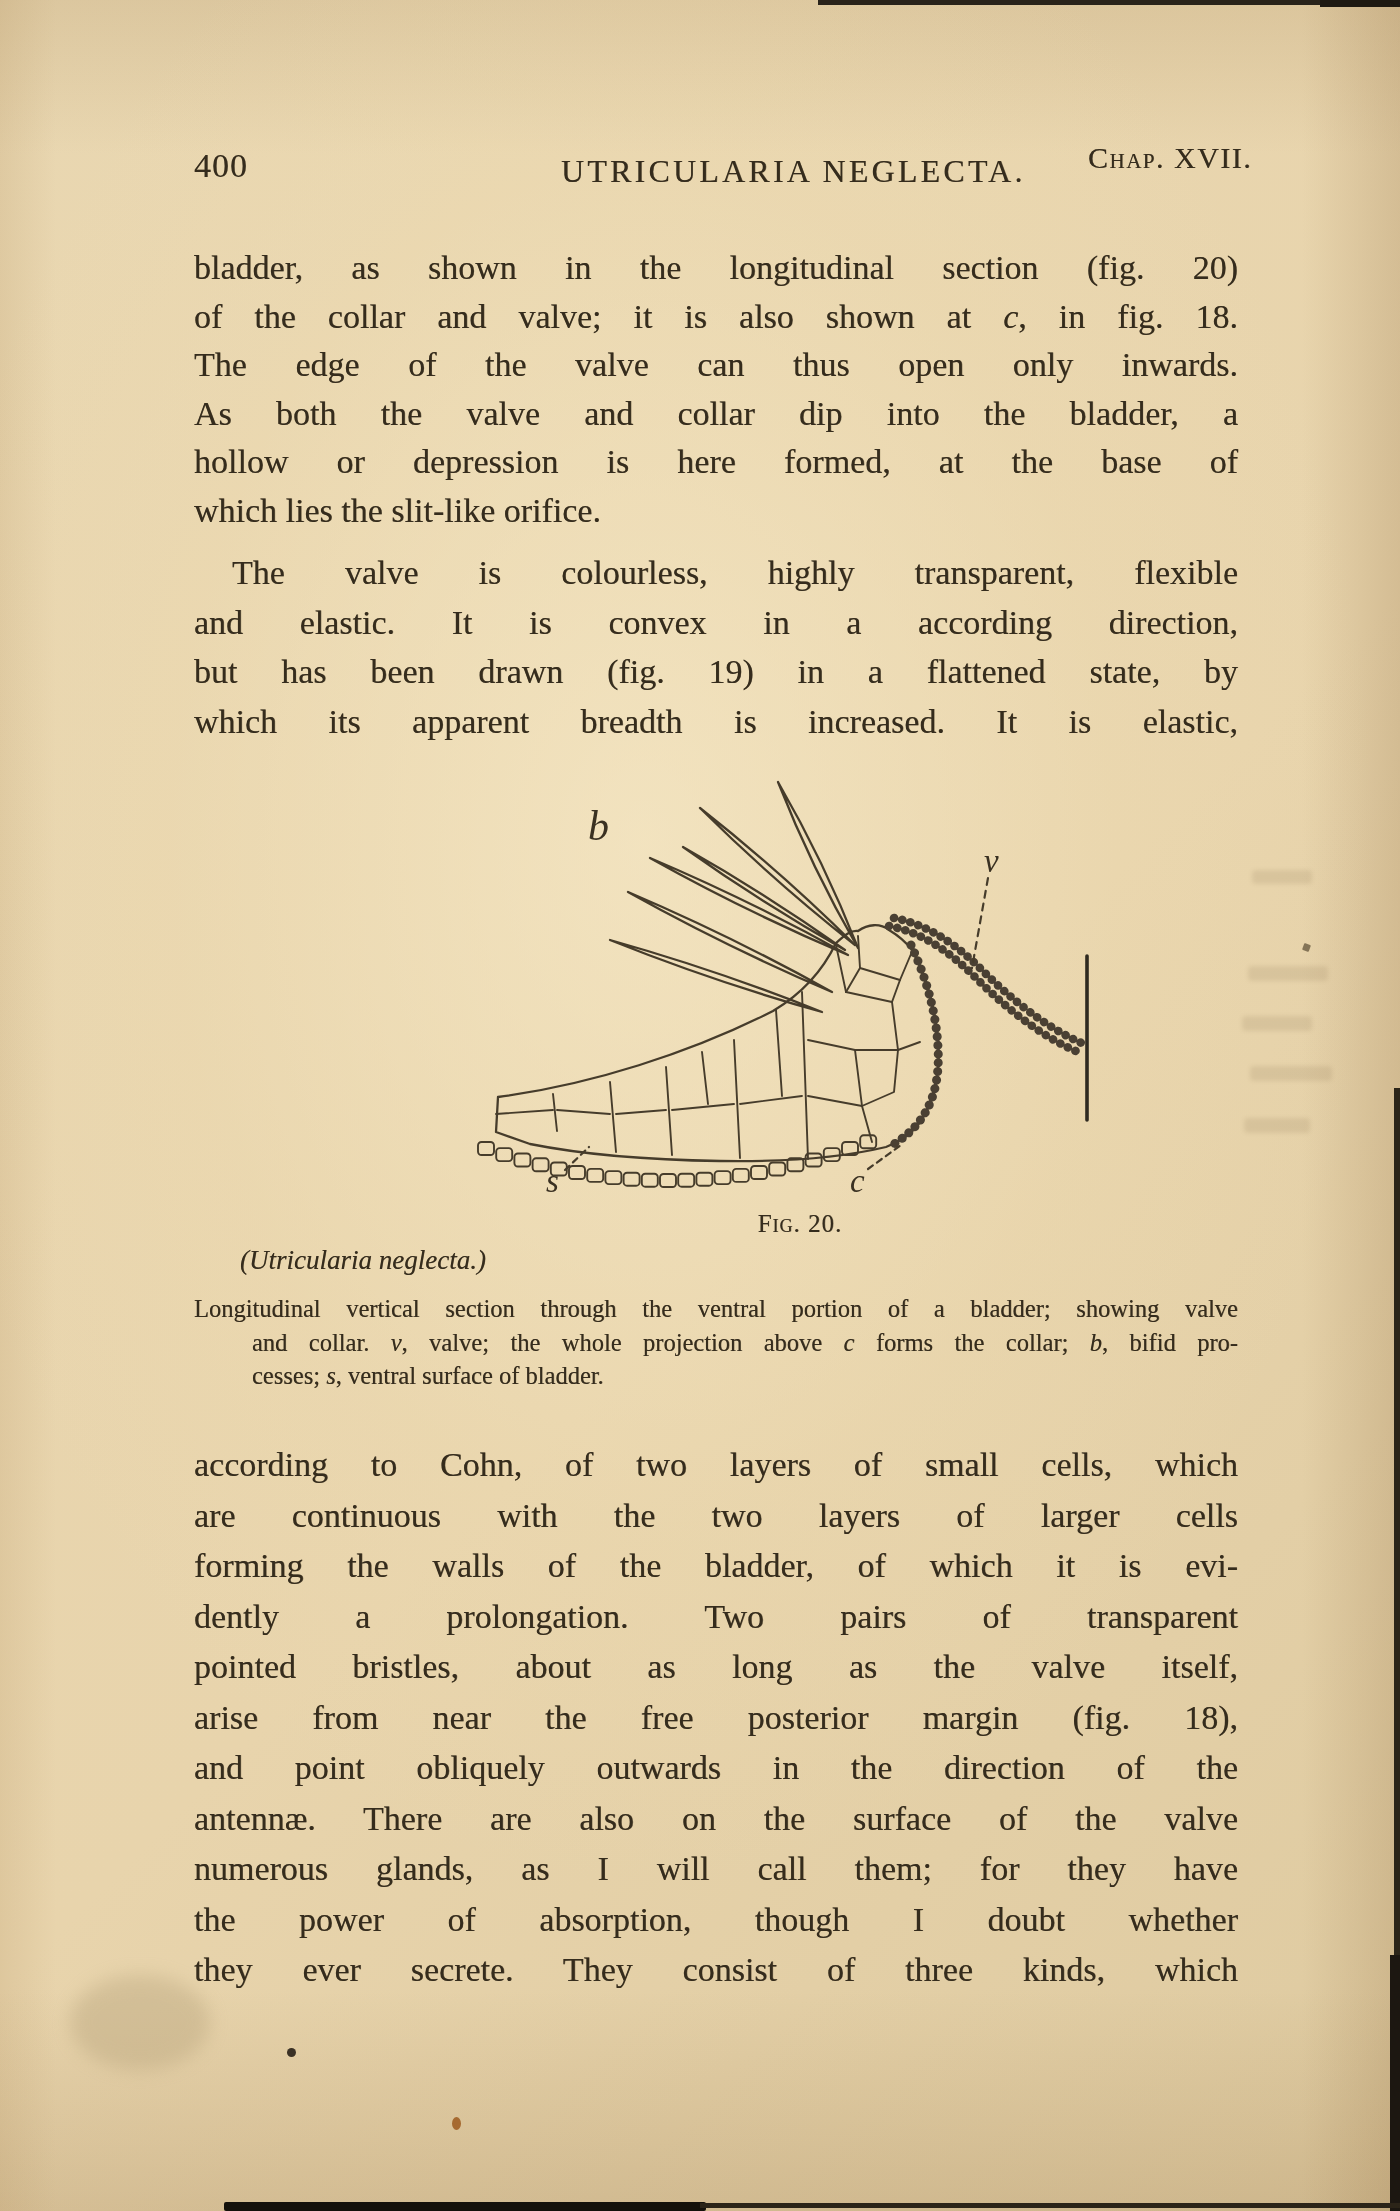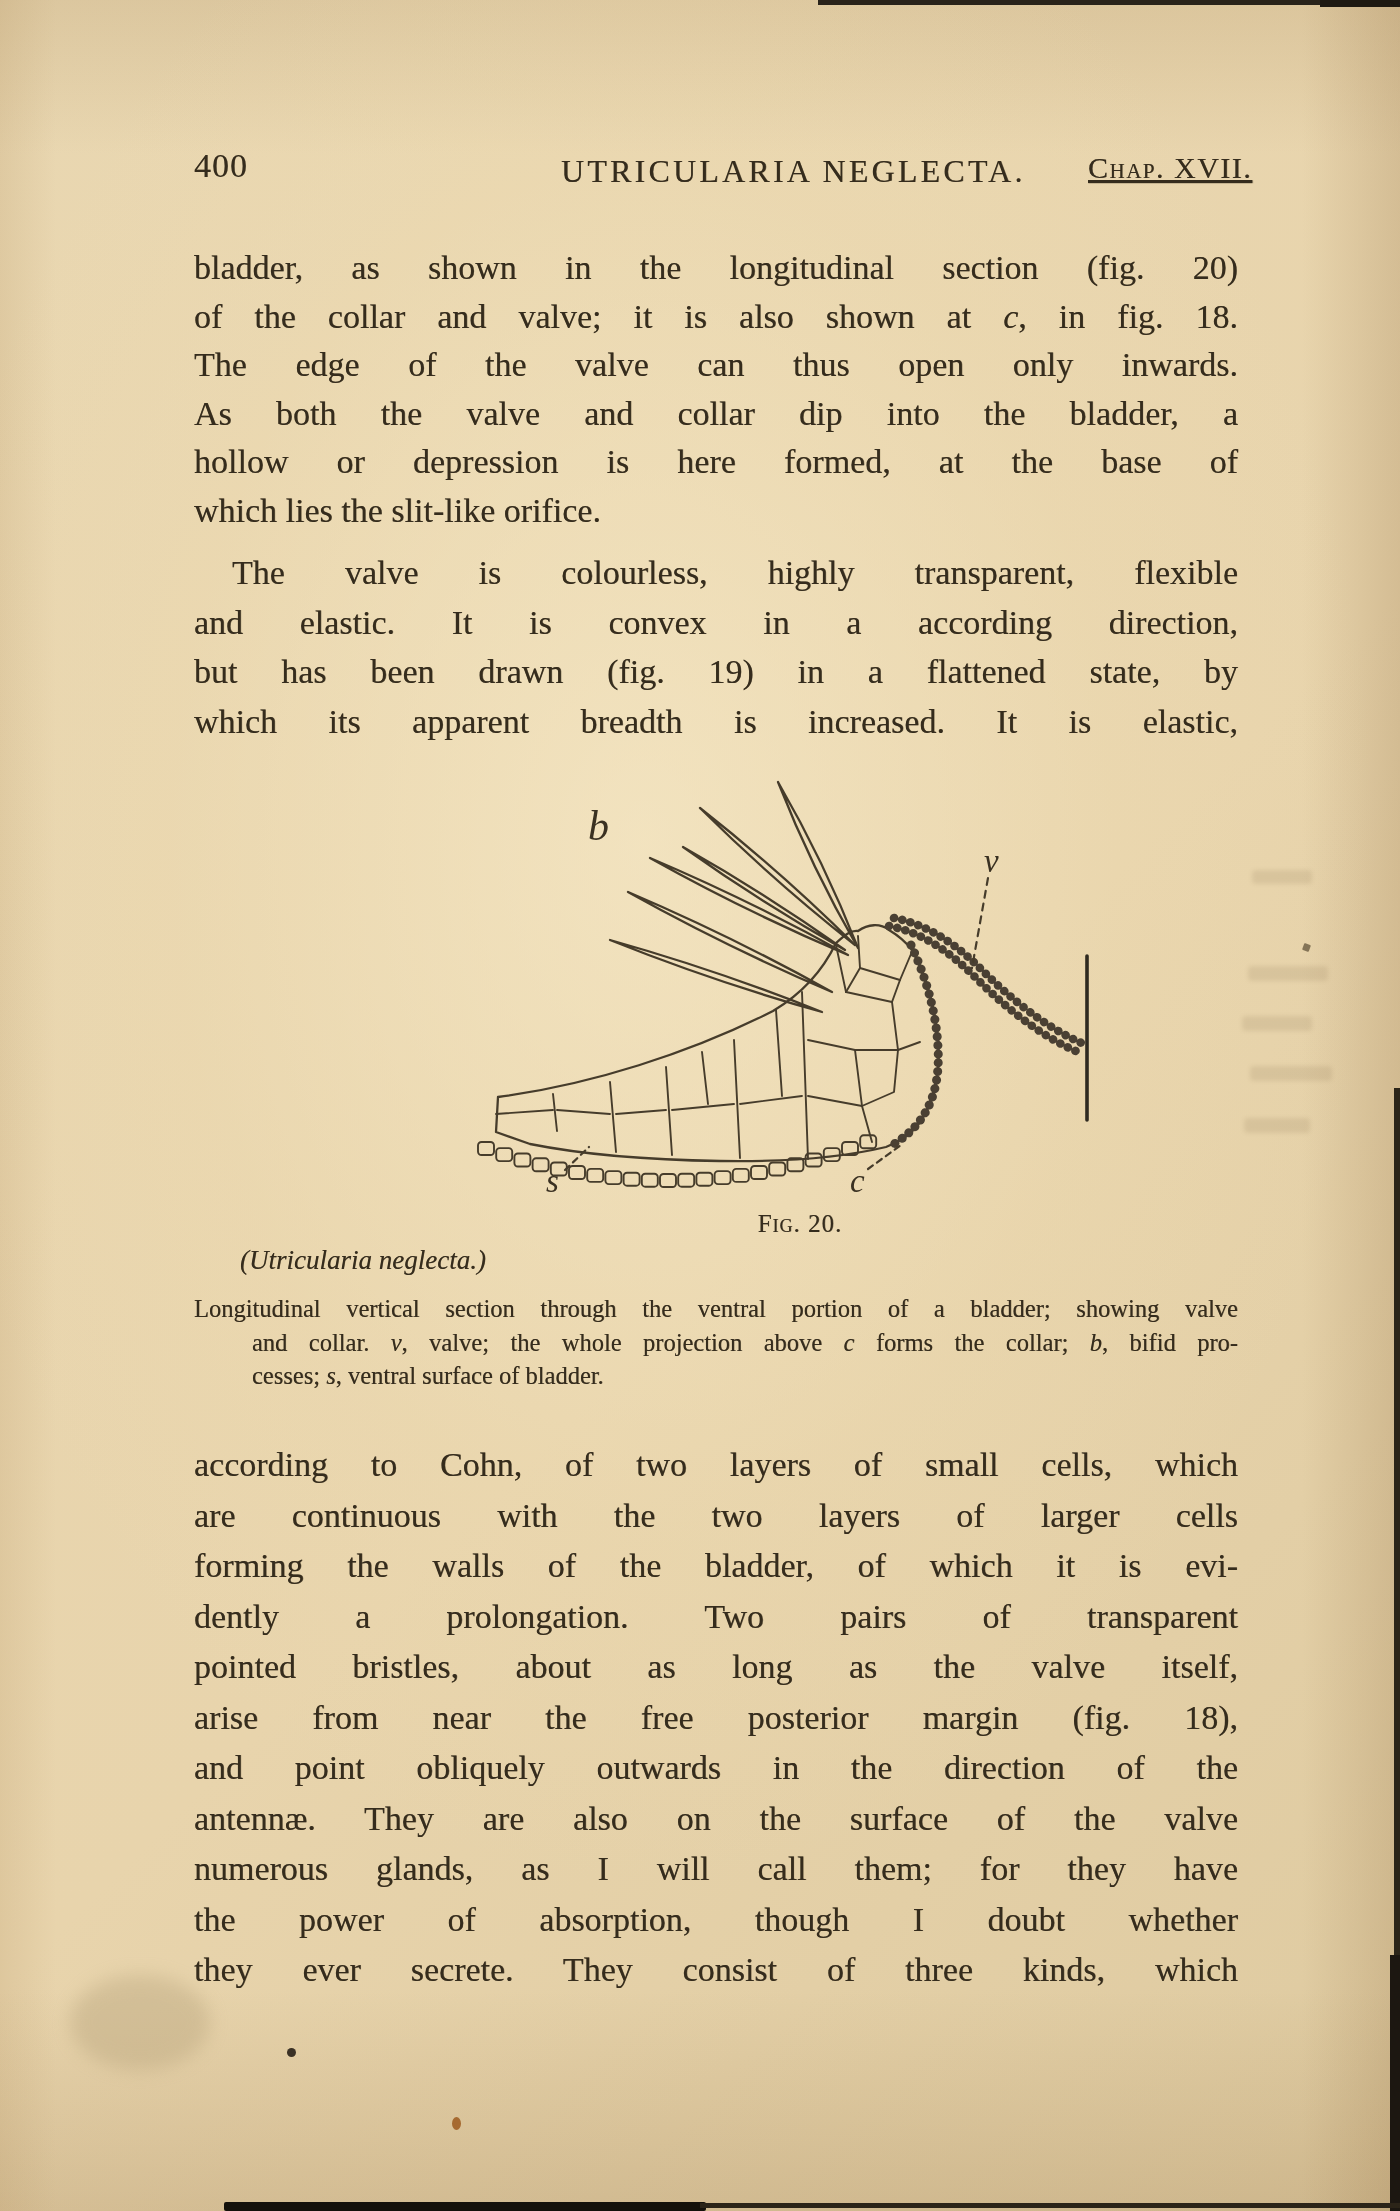--- a/index.html
+++ b/index.html
@@ -14,21 +14,21 @@
       radial-gradient(ellipse 1050px 1500px at 46% 38%, rgba(250,238,205,.55) 0%, rgba(240,222,180,.25) 45%, rgba(0,0,0,0) 70%),
       linear-gradient(90deg, rgba(175,140,90,.18) 0%, rgba(0,0,0,0) 4%, rgba(0,0,0,0) 93%, rgba(140,105,60,.22) 100%),
       linear-gradient(180deg, rgba(150,115,65,.16) 0%, rgba(0,0,0,0) 7%, rgba(0,0,0,0) 90%, rgba(140,105,60,.20) 100%),
       linear-gradient(135deg,#e9d7b1 0%,#e8d4ac 55%,#decaa0 100%);
     color:#352c1d;
   }
   .ink{ text-shadow:0.35px 0.35px 0.5px rgba(45,34,16,.55); }
   
   #pagenum{position:absolute;left:194px;top:147px;font-size:34px;letter-spacing:1px;}
   #runtitle{position:absolute;left:561px;top:153px;font-size:32px;letter-spacing:3.2px;}
-  #chapter{position:absolute;left:1088px;top:151px;font-size:30px;font-variant:small-caps;letter-spacing:1.5px;text-decoration:underline;}
+  #chapter{position:absolute;left:1088px;top:141px;font-size:30px;font-variant:small-caps;letter-spacing:1.5px;}
   
   .textblock{position:absolute;left:194px;width:1044px;font-size:34px;}
   #p1{top:244px;line-height:48.5px;}
   #p2{top:548px;line-height:49.5px;}
   #p3{top:1440px;line-height:50.5px;}
   .pline{text-align:justify;text-align-last:justify;white-space:nowrap;}
   .pline{white-space:normal;}
   .pline.no-just{text-align:right;text-align-last:left;}
   .pline.indent{text-indent:38px;}
   #figdesc{top:1292px;font-size:24.5px;line-height:33.5px;}
@@ -179,21 +179,21 @@
     </section>
 
   <section id="p3" class="textblock ink">
       <div class="pline">according to Cohn, of two layers of small cells, which</div>
       <div class="pline">are continuous with the two layers of larger cells</div>
       <div class="pline">forming the walls of the bladder, of which it is evi-</div>
       <div class="pline">dently a prolongation.  Two pairs of transparent</div>
       <div class="pline">pointed bristles, about as long as the valve itself,</div>
       <div class="pline">arise from near the free posterior margin (fig. 18),</div>
       <div class="pline">and point obliquely outwards in the direction of the</div>
-      <div class="pline">antennæ.  They are also on the surface of the valve</div>
+      <div class="pline">antennæ.  There are also on the surface of the valve</div>
       <div class="pline">numerous glands, as I will call them; for they have</div>
       <div class="pline">the power of absorption, though I doubt whether</div>
       <div class="pline">they ever secrete.  They consist of three kinds, which</div>
     </section>
 
   <div class="artifact" id="edge-top-right"></div>
   <div class="artifact" id="edge-top-corner"></div>
   <div class="artifact" id="edge-right-strip"></div>
   <div class="artifact" id="edge-right-strip2"></div>
   <div class="artifact" id="edge-bottom-1"></div>

